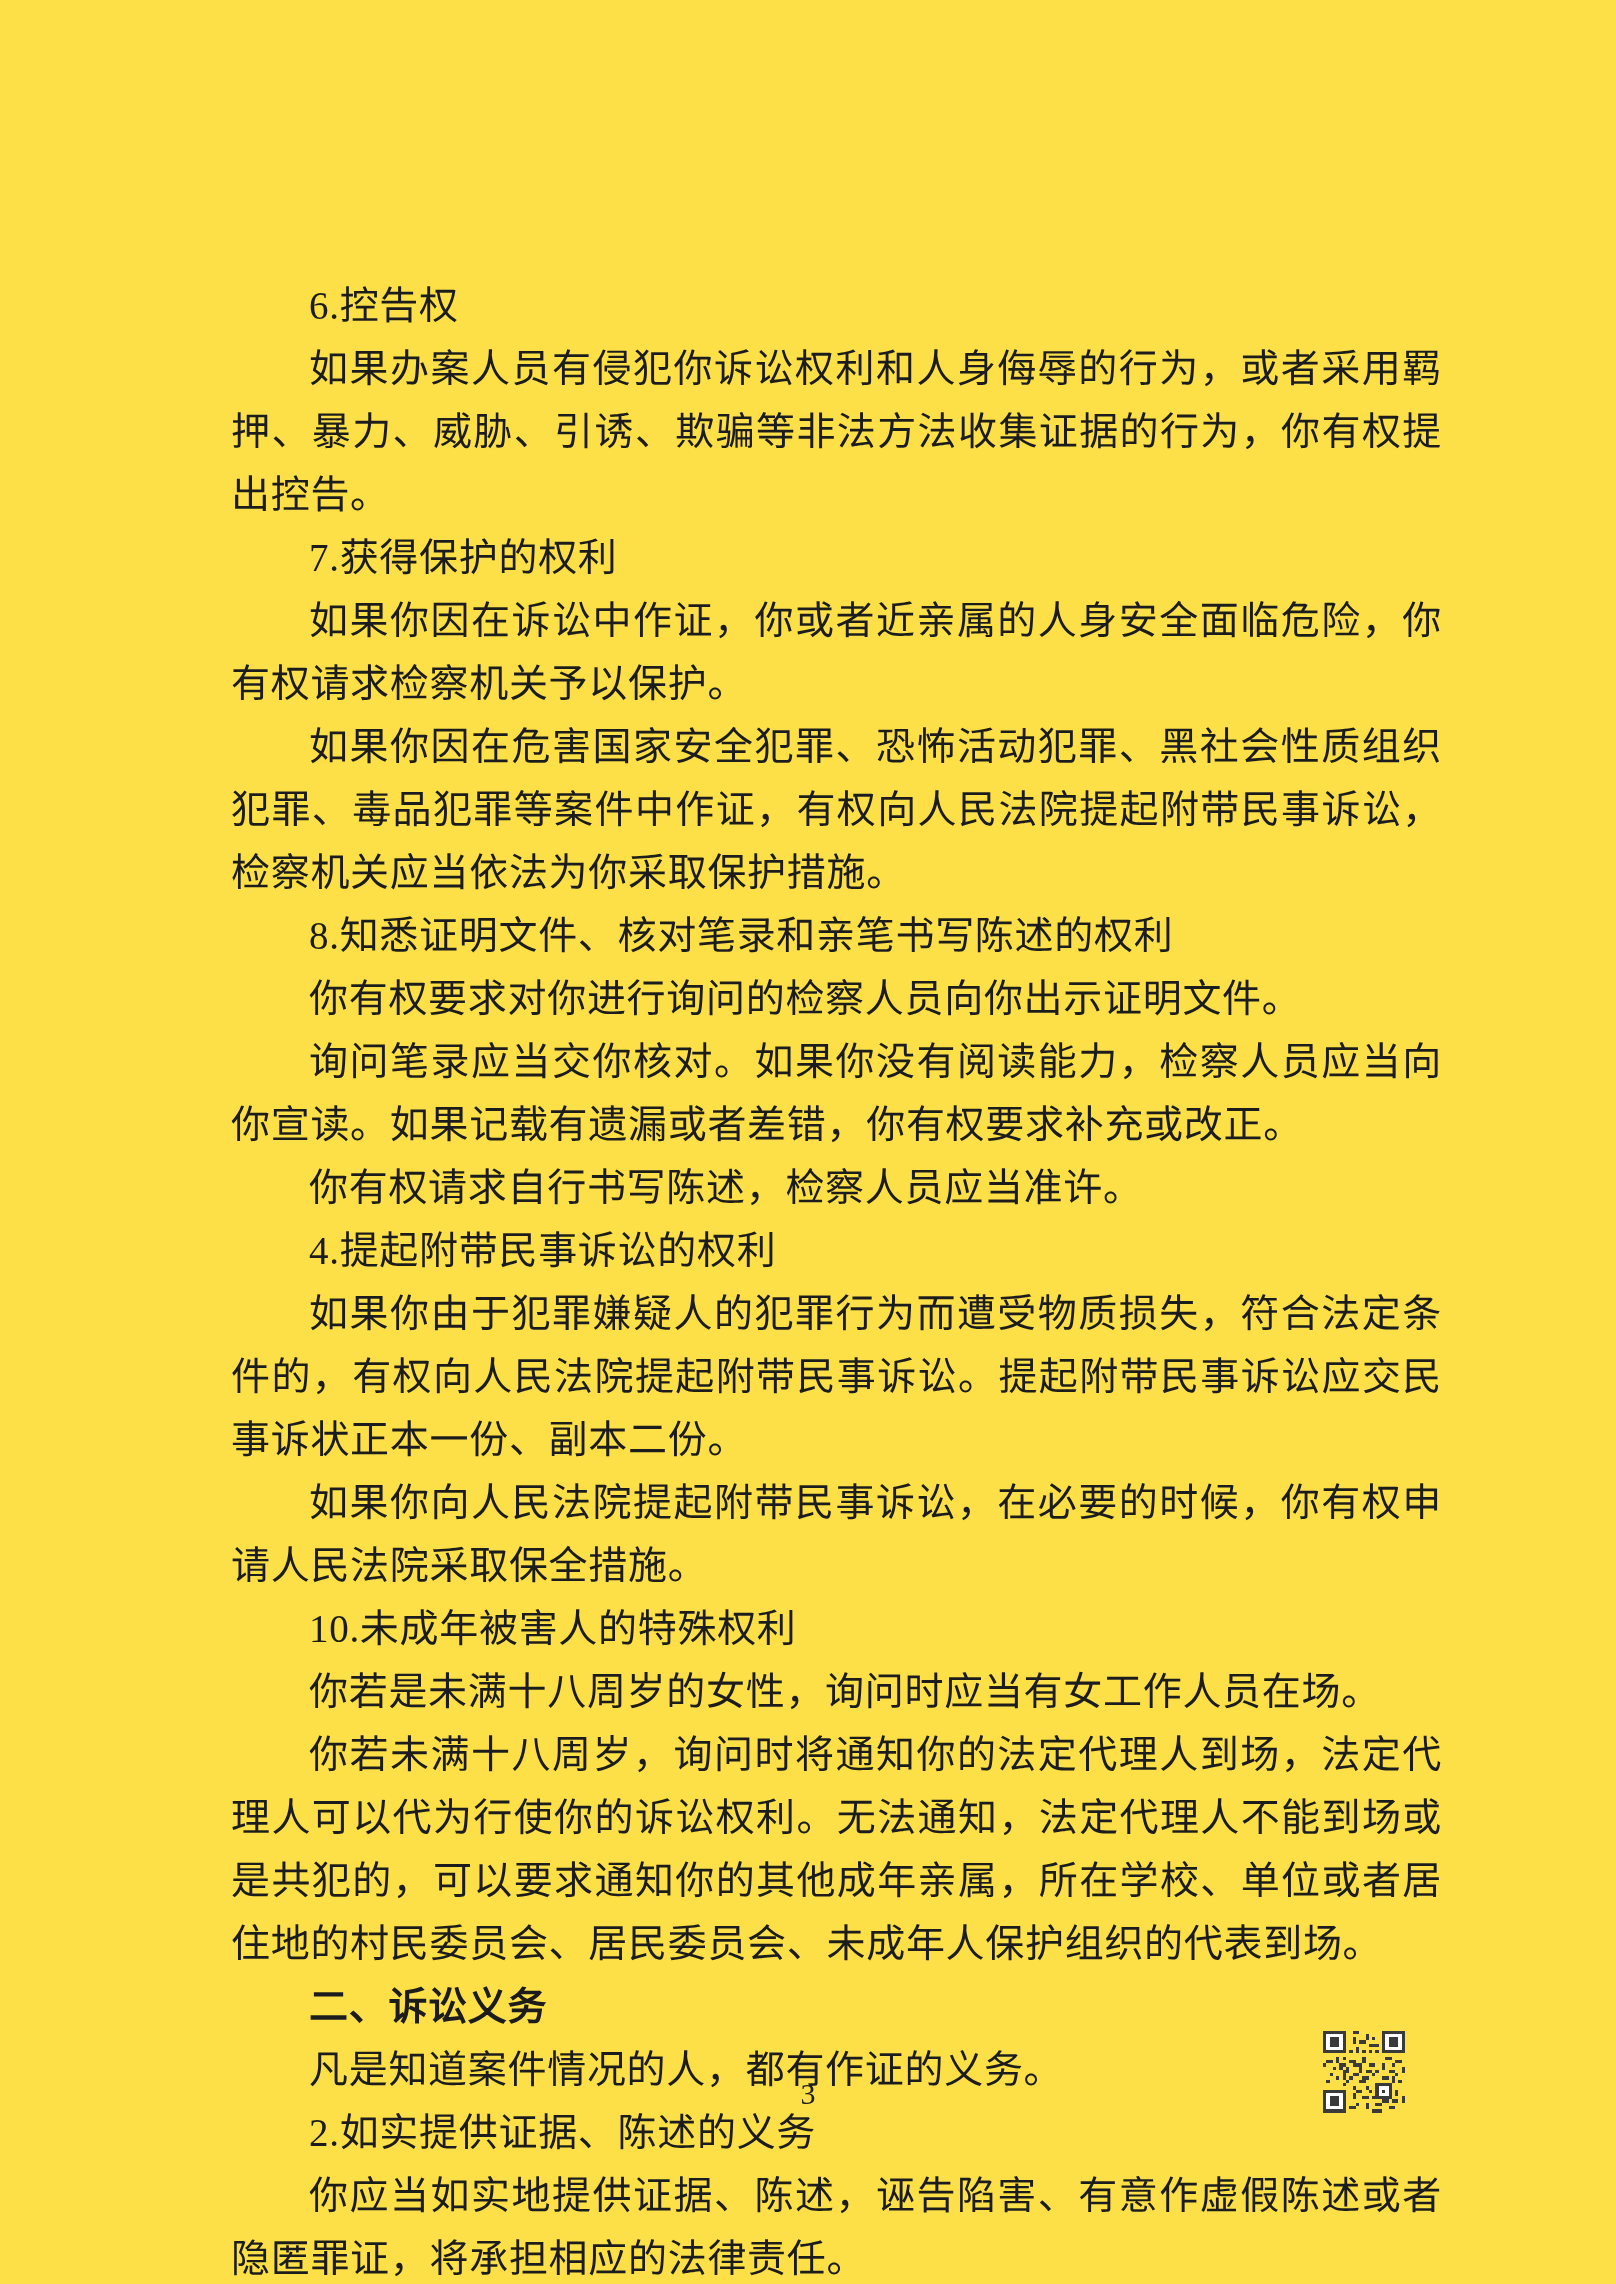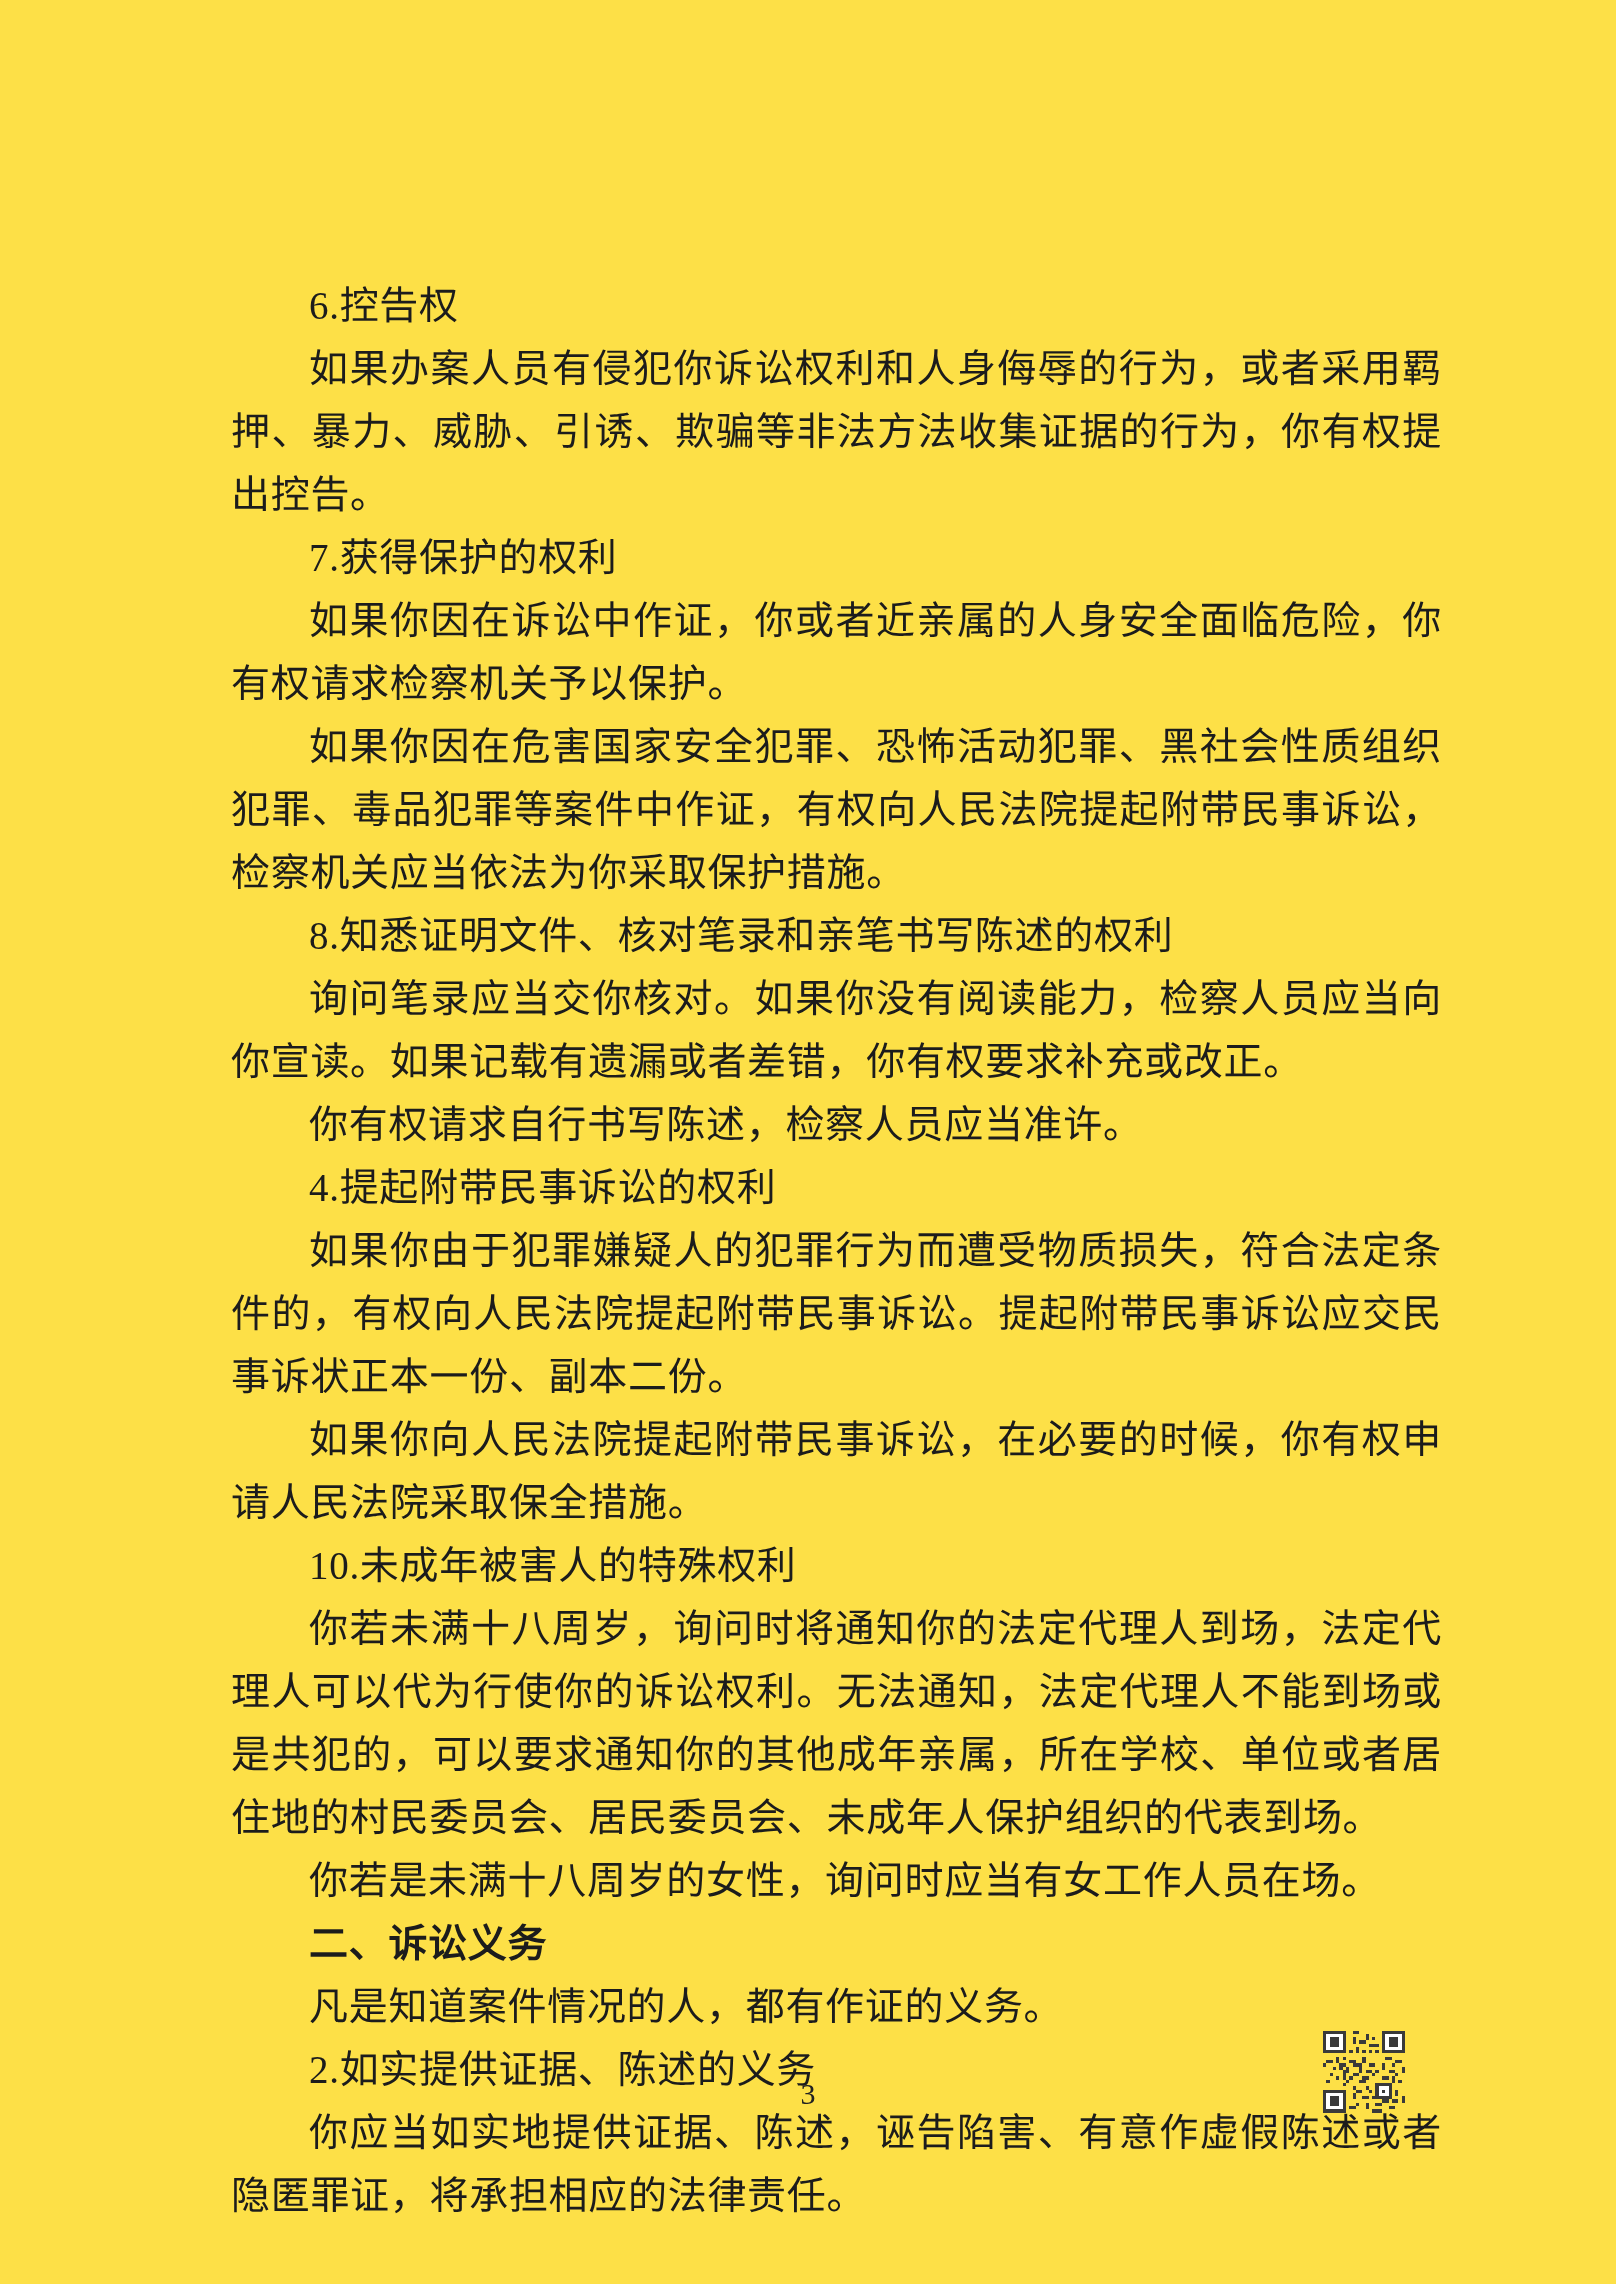--- a/index.html
+++ b/index.html
@@ -62,28 +62,29 @@
 
 <div class="page">
 
   <div class="content">
       <p class="item">6.控告权</p>
       <p class="para">如果办案人员有侵犯你诉讼权利和人身侮辱的行为，或者采用羁押、暴力、威胁、引诱、欺骗等非法方法收集证据的行为，你有权提出控告。</p>
       <p class="item">7.获得保护的权利</p>
       <p class="para">如果你因在诉讼中作证，你或者近亲属的人身安全面临危险，你有权请求检察机关予以保护。</p>
       <p class="para">如果你因在危害国家安全犯罪、恐怖活动犯罪、黑社会性质组织犯罪、毒品犯罪等案件中作证，有权向人民法院提起附带民事诉讼，检察机关应当依法为你采取保护措施。</p>
       <p class="item">8.知悉证明文件、核对笔录和亲笔书写陈述的权利</p>
+      <p class="para">你有权要求对你进行询问的检察人员向你出示证明文件。</p>
       <p class="para">询问笔录应当交你核对。如果你没有阅读能力，检察人员应当向你宣读。如果记载有遗漏或者差错，你有权要求补充或改正。</p>
       <p class="para">你有权请求自行书写陈述，检察人员应当准许。</p>
       <p class="item">4.提起附带民事诉讼的权利</p>
       <p class="para">如果你由于犯罪嫌疑人的犯罪行为而遭受物质损失，符合法定条件的，有权向人民法院提起附带民事诉讼。提起附带民事诉讼应交民事诉状正本一份、副本二份。</p>
       <p class="para">如果你向人民法院提起附带民事诉讼，在必要的时候，你有权申请人民法院采取保全措施。</p>
       <p class="item">10.未成年被害人的特殊权利</p>
+      <p class="para">你若是未满十八周岁的女性，询问时应当有女工作人员在场。</p>
       <p class="para">你若未满十八周岁，询问时将通知你的法定代理人到场，法定代理人可以代为行使你的诉讼权利。无法通知，法定代理人不能到场或是共犯的，可以要求通知你的其他成年亲属，所在学校、单位或者居住地的村民委员会、居民委员会、未成年人保护组织的代表到场。</p>
-      <p class="para">你若是未满十八周岁的女性，询问时应当有女工作人员在场。</p>
       <p class="heading">二、诉讼义务</p>
       <p class="para">凡是知道案件情况的人，都有作证的义务。</p>
       <p class="item">2.如实提供证据、陈述的义务</p>
       <p class="para">你应当如实地提供证据、陈述，诬告陷害、有意作虚假陈述或者隐匿罪证，将承担相应的法律责任。</p>
     </div>
 
   <div class="qr">
     <svg viewBox="0 0 25 25" xmlns="http://www.w3.org/2000/svg" shape-rendering="crispEdges">
       <g fill="#3a3a3a">
 

